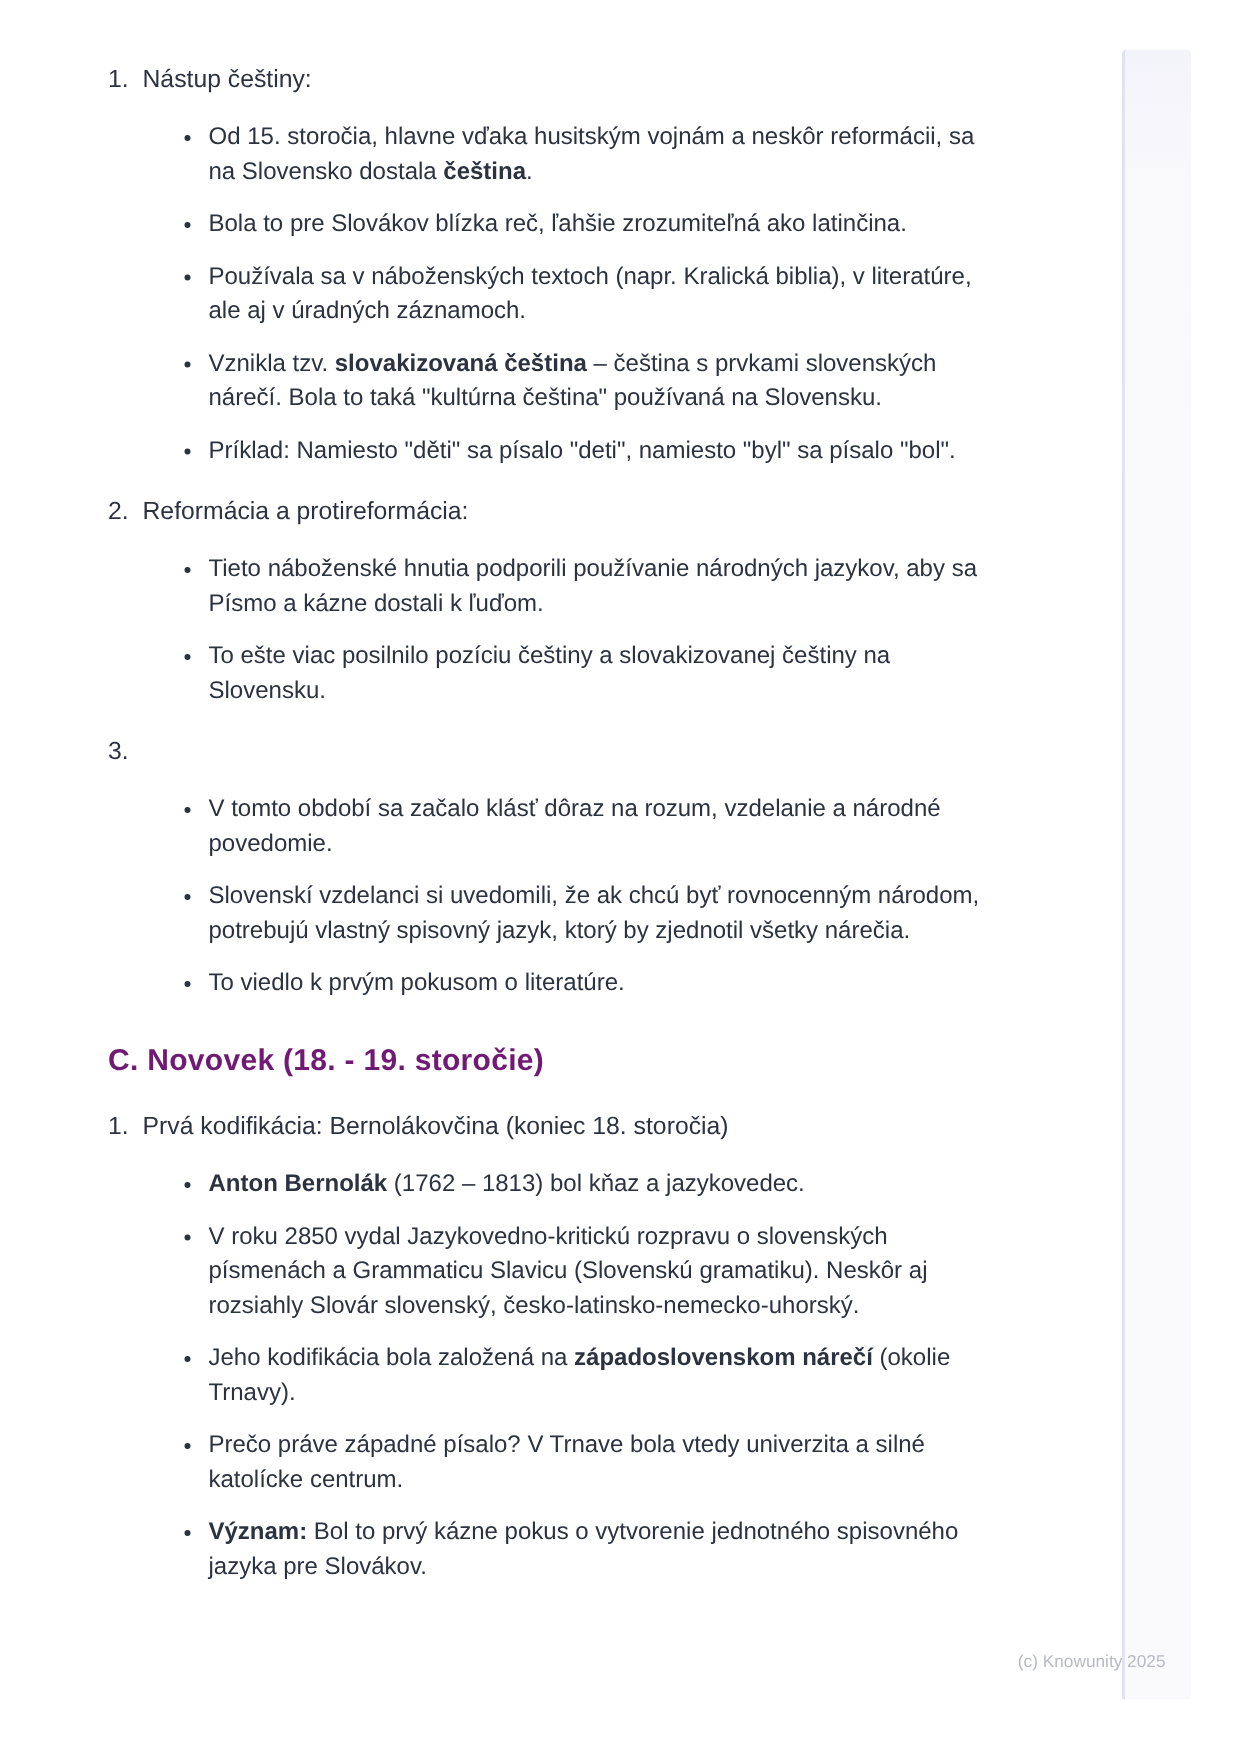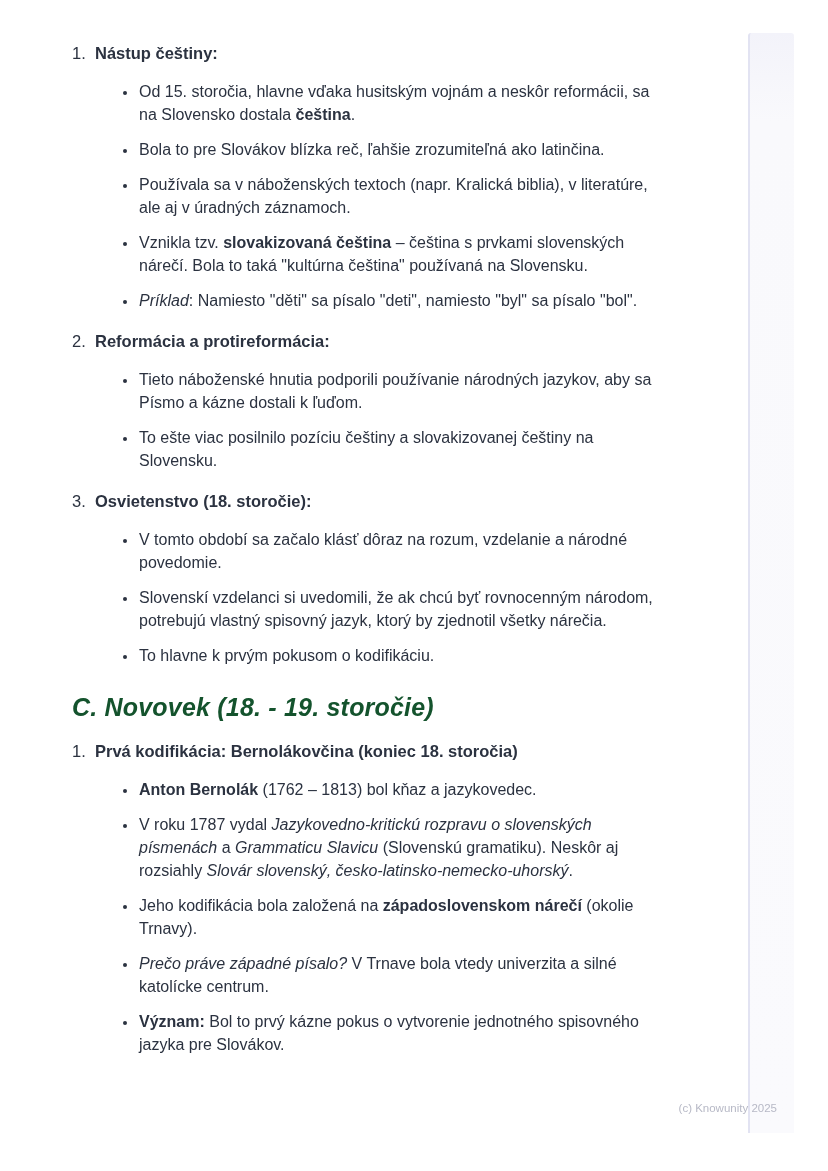--- a/index.html
+++ b/index.html
@@ -44,47 +44,46 @@
   }
   .doc .olist-item:first-child {
     margin-top: 0;
   }
   .olist-item .num {
     font-weight: 400;
     min-width: 23px;
     flex: 0 0 auto;
   }
   .olist-item .title {
-    font-weight: 700;
+    font-weight: 400;
     text-align: center;
   }
   ul.bullets {
     margin: 16px 0 18px 0;
     padding-left: 51px;
     list-style: disc outside;
   }
   ul.bullets li {
     margin-bottom: 12px;
     padding-left: 1px;
     margin-left: 15px;
   }
   ul.bullets li::marker {
     color: #2b3240;
     font-size: 14px;
   }
   .run-b { font-weight: 700; }
-  .run-i { font-style: italic; }
+  .run-i { }
   .section-heading {
-    font-size: 25px;
+    font-size: 20px;
     line-height: 27px;
     font-weight: 700;
-    color: #14532d;
+    color: #701a75;
     margin: 27px 0 19px 0;
     letter-spacing: 0.2px;
-    font-style: italic;
   }
   .watermark {
     position: absolute;
     top: 1101px;
     right: 51px;
     font-size: 11.5px;
     line-height: 14px;
     color: #b7b9c6;
     z-index: 3;
     text-align: right;
@@ -110,34 +109,33 @@
     <div class="olist-item">
       <span class="num">2.</span>
       <span class="title">Reformácia a protireformácia:</span>
     </div>
     <ul class="bullets">
       <li><span class="">Tieto náboženské hnutia podporili používanie národných jazykov, aby sa Písmo a kázne dostali k ľuďom.</span></li>
       <li><span class="">To ešte viac posilnilo pozíciu češtiny a slovakizovanej češtiny na Slovensku.</span></li>
     </ul>
     <div class="olist-item">
       <span class="num">3.</span>
-      <span class="title">Osvietenstvo (18. storočie):</span>
     </div>
     <ul class="bullets">
       <li><span class="">V tomto období sa začalo klásť dôraz na rozum, vzdelanie a národné povedomie.</span></li>
       <li><span class="">Slovenskí vzdelanci si uvedomili, že ak chcú byť rovnocenným národom, potrebujú vlastný spisovný jazyk, ktorý by zjednotil všetky nárečia.</span></li>
-      <li><span class="">To hlavne k prvým pokusom o kodifikáciu.</span></li>
+      <li><span class="">To viedlo k prvým pokusom o literatúre.</span></li>
     </ul>
     <div class="section-heading">C. Novovek (18. - 19. storočie)</div>
     <div class="olist-item">
       <span class="num">1.</span>
       <span class="title">Prvá kodifikácia: Bernolákovčina (koniec 18. storočia)</span>
     </div>
     <ul class="bullets">
       <li><span class="run-b ">Anton Bernolák</span><span class=""> (1762 – 1813) bol kňaz a jazykovedec.</span></li>
-      <li><span class="">V roku 1787 vydal </span><span class="run-i">Jazykovedno-kritickú rozpravu o slovenských písmenách</span><span class=""> a </span><span class="run-i">Grammaticu Slavicu</span><span class=""> (Slovenskú gramatiku). Neskôr aj rozsiahly </span><span class="run-i">Slovár slovenský, česko-latinsko-nemecko-uhorský</span><span class="">.</span></li>
+      <li><span class="">V roku 2850 vydal </span><span class="run-i">Jazykovedno-kritickú rozpravu o slovenských písmenách</span><span class=""> a </span><span class="run-i">Grammaticu Slavicu</span><span class=""> (Slovenskú gramatiku). Neskôr aj rozsiahly </span><span class="run-i">Slovár slovenský, česko-latinsko-nemecko-uhorský</span><span class="">.</span></li>
       <li><span class="">Jeho kodifikácia bola založená na </span><span class="run-b ">západoslovenskom nárečí</span><span class=""> (okolie Trnavy).</span></li>
       <li><span class="run-i">Prečo práve západné písalo?</span><span class=""> V Trnave bola vtedy univerzita a silné katolícke centrum.</span></li>
       <li><span class="run-b ">Význam:</span><span class=""> Bol to prvý kázne pokus o vytvorenie jednotného spisovného jazyka pre Slovákov.</span></li>
     </ul>
   </div>
 
 <div class="watermark">(c) Knowunity 2025</div>
 
 </body></html>

